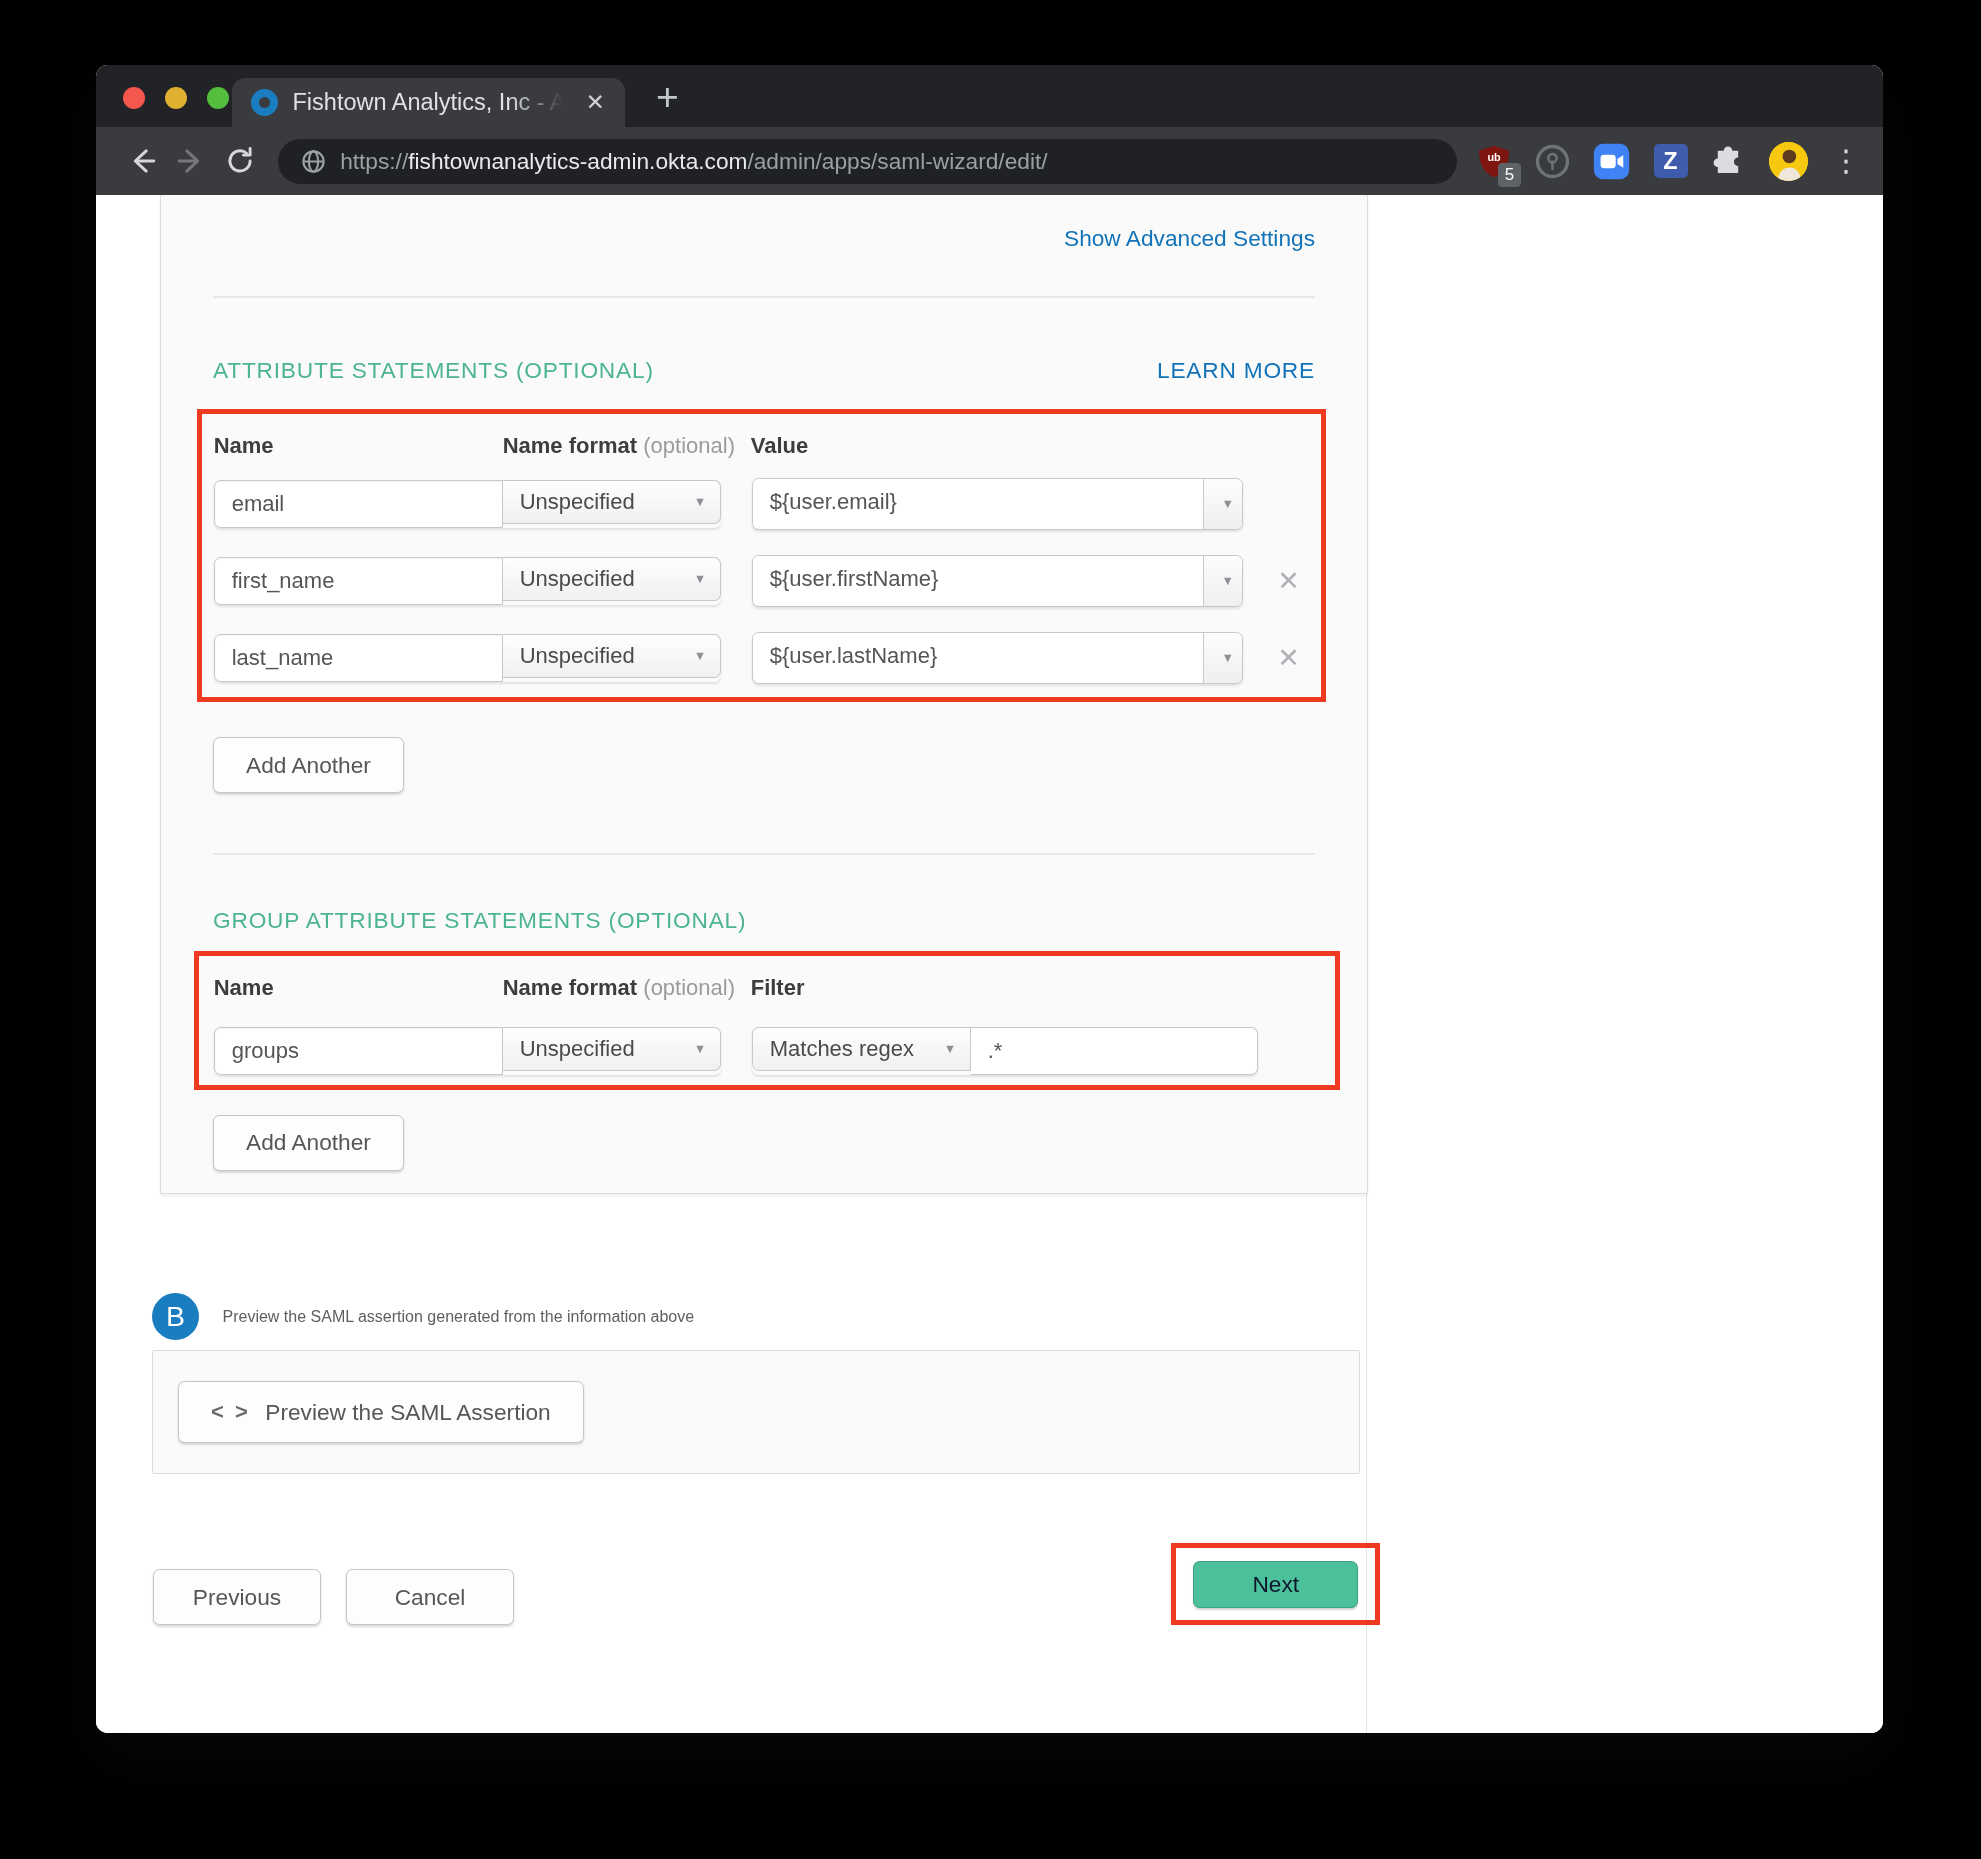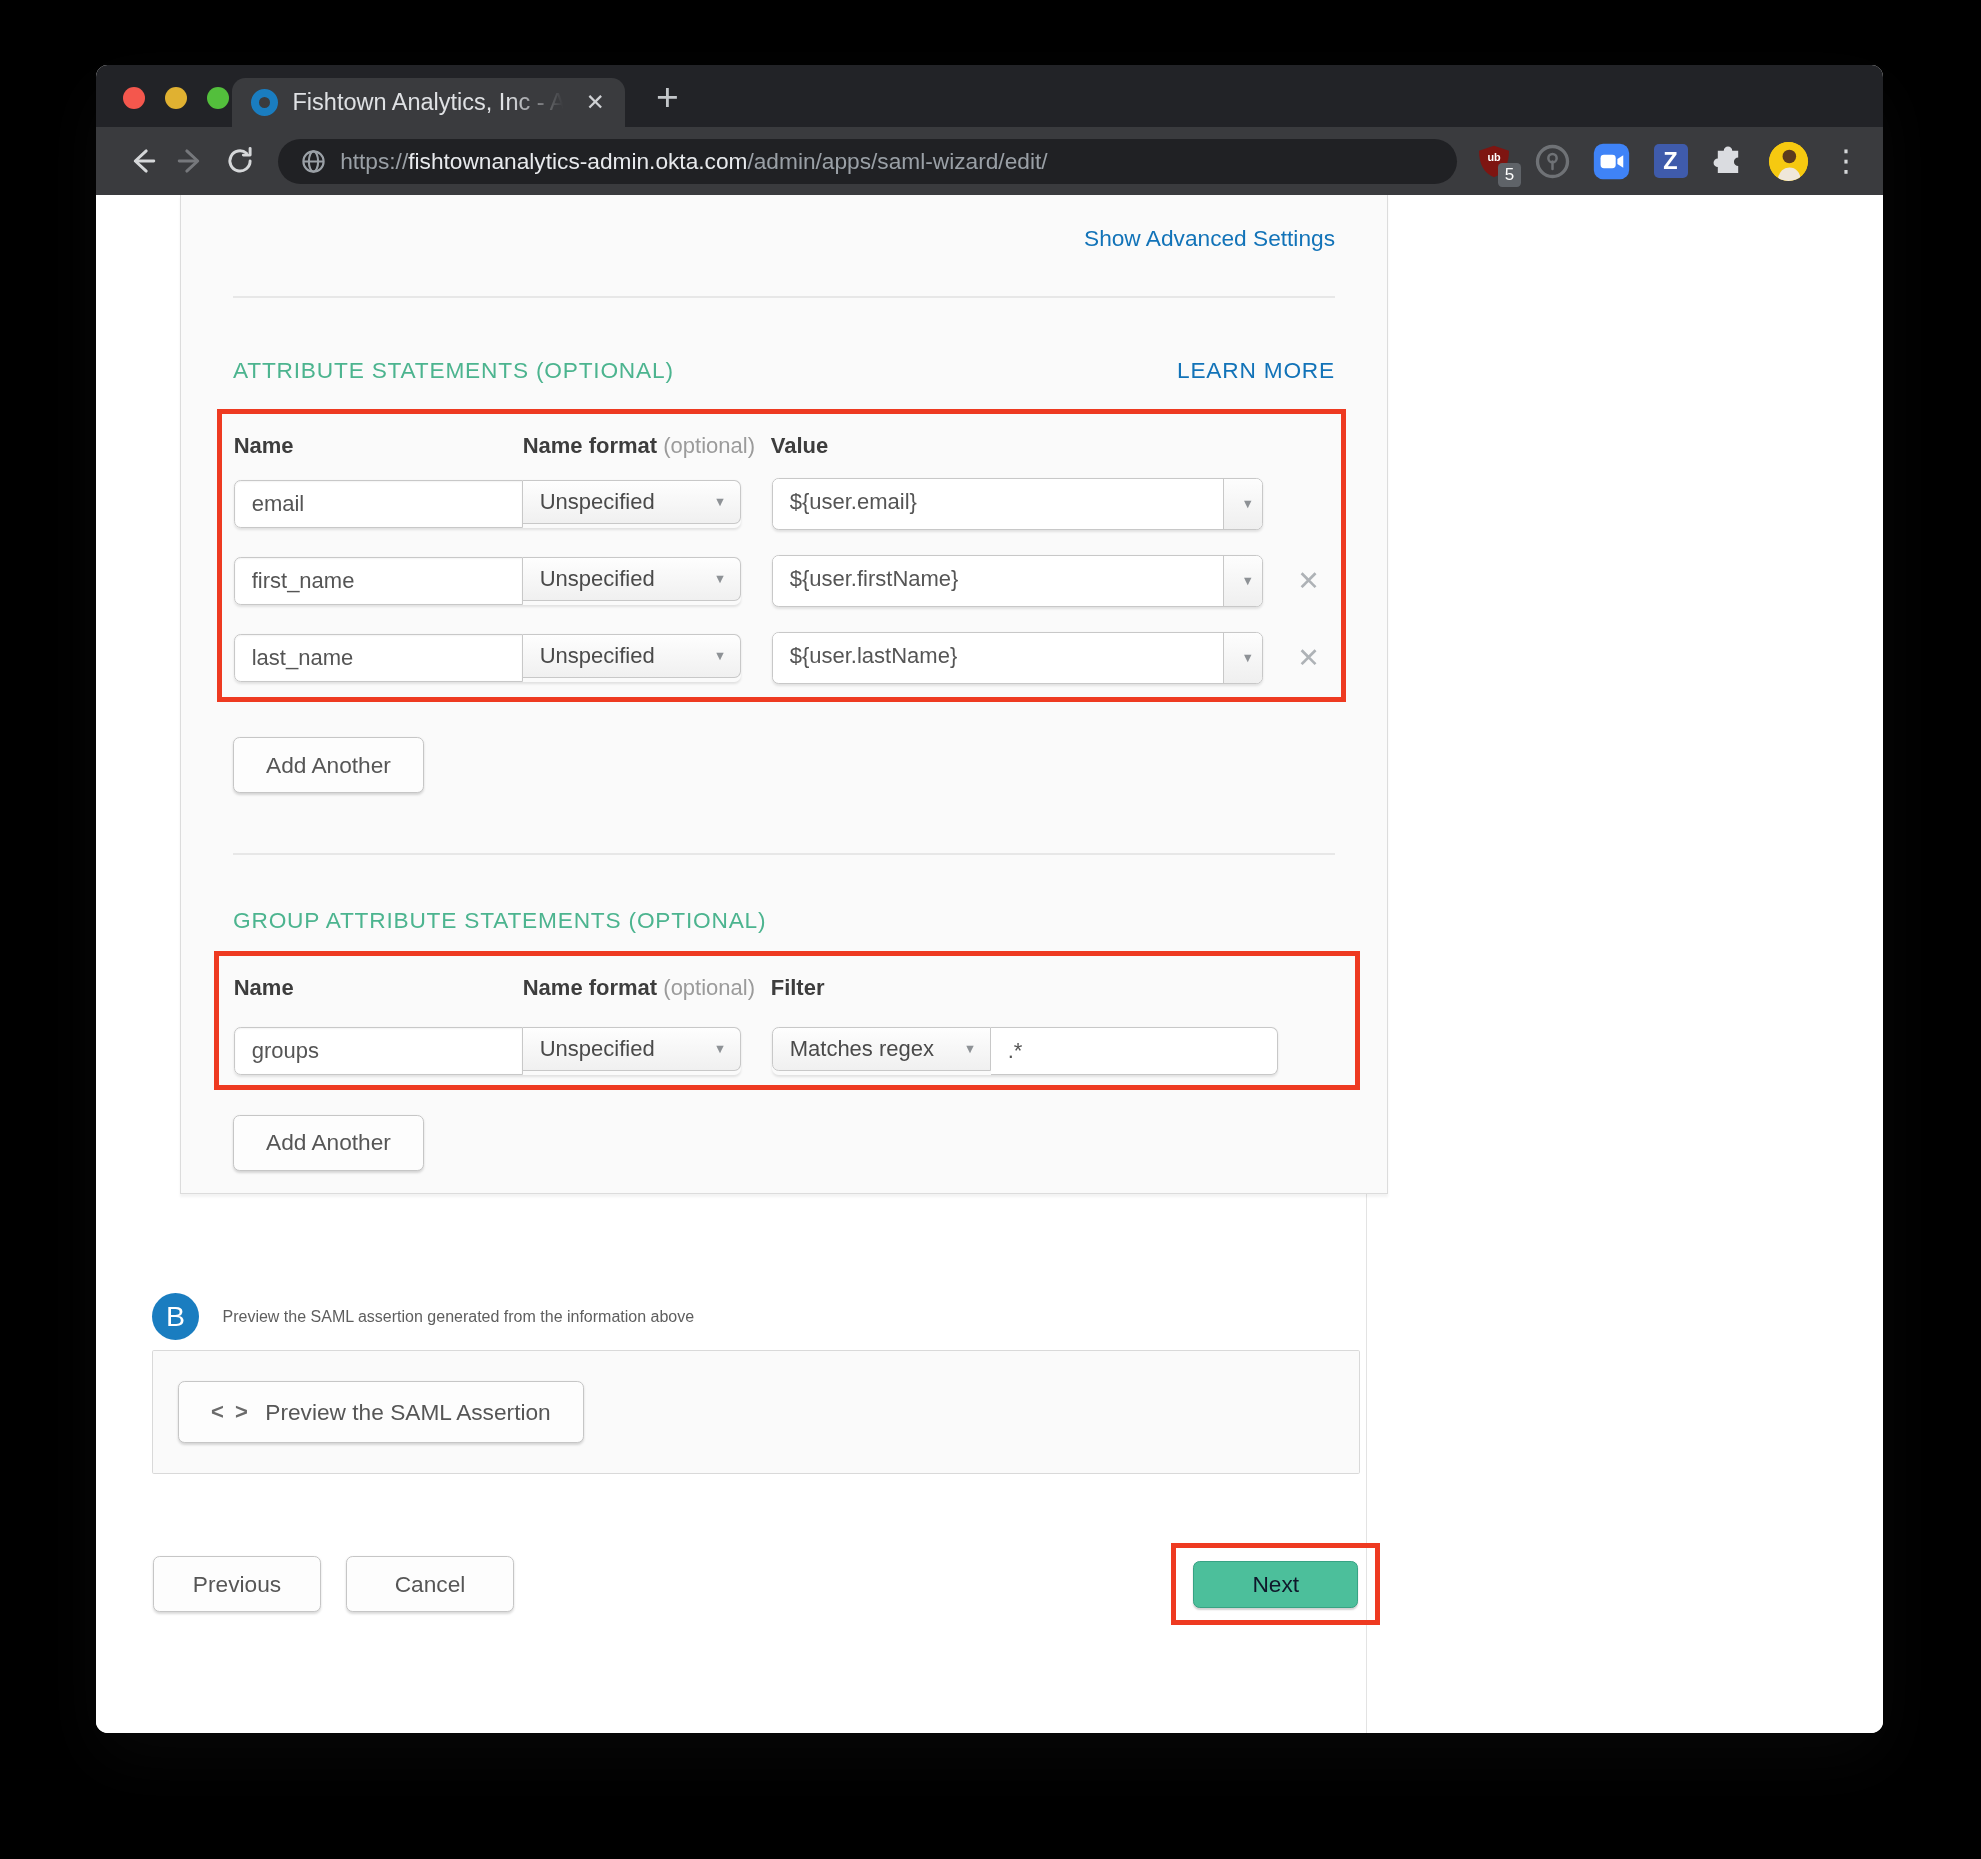--- a/index.html
+++ b/index.html
@@ -36,21 +36,21 @@
     padding:1.7px 6.7px;border-radius:4.2px;line-height:1.2;}
   .zsq{width:34px;height:34px;background:#3f5bab;border-radius:5px;color:#fff;font-weight:700;
     font-size:23.5px;display:flex;align-items:center;justify-content:center;}
   .avatar{width:39px;height:39px;border-radius:50%;background:#f6c910;overflow:hidden;display:block;}
   .menu-dots{color:#d5d7d9;font-size:30px;line-height:0.6;}
 
   
   .pagearea{height:calc(100% - 130px);background:#fff;overflow:hidden;}
   .content-col{width:1271px;height:100%;border-right:0.8px solid #e3e3e3;}
 
-  .panel-a{margin-left:84px;width:1208px;height:999px;background:#fafafa;border:0.8px solid #dcdcdc;
+  .panel-a{margin-left:64px;width:1208px;height:999px;background:#fafafa;border:0.8px solid #dcdcdc;
     border-top:none;padding:30px 52px 1px;box-shadow:0 2.5px 2.5px rgba(0,0,0,.05);overflow:hidden;}
   .adv-row{text-align:right;height:27px;}
   a.blue-link{color:#1273b8;font-size:22.7px;text-decoration:none;}
   hr.div{border:none;border-top:2.5px solid #e7e7e7;margin:44px 0 0;}
   .sec-head{margin-top:59px;display:flex;justify-content:space-between;align-items:baseline;height:27px;}
   h2.green{font-size:22.7px;color:#4cb48f;font-weight:400;letter-spacing:0.8px;margin:0;}
   .learn{font-size:20px;letter-spacing:0.8px;}
 
   .redbox{border:5px solid #ee3a21;}
   .redbox-1{margin:25px 0 0 -16px;width:1129px;padding:18.5px 0 13.4px 11.7px;}
@@ -95,21 +95,21 @@
   .b-badge{width:47px;height:47px;border-radius:50%;background:#1a7dc0;color:#fff;font-size:28.5px;
     display:flex;align-items:center;justify-content:center;}
   .b-label{font-size:16px;color:#5e5e5e;}
 
   .preview-panel{margin:10px 0 0 56px;width:1208px;border:0.8px solid #d9d9d9;background:#fafafa;border-radius:1.7px;}
   .preview-top{padding:30px 25px;}
   .preview-btn{height:62px;display:inline-flex;align-items:center;gap:15px;}
   .code-icon{font-size:22px;color:#6b6b6b;letter-spacing:2.5px;font-weight:700;}
   .preview-note{border-top:0.8px solid #dcdcdc;background:#ededed;padding:34px 25px;font-size:22px;color:#a5a5a5;}
 
-  .footer-row{margin:69px 0 0 57px;width:1208px;display:flex;align-items:center;}
+  .footer-row{margin:69px 0 0 57px;width:1208px;display:flex;align-items:flex-end;}
   .cancel{margin-left:25px;width:168px;}
   .prev{width:168px;}
   .next-annot{margin-left:auto;margin-right:-19.3px;border:5px solid #ee3a21;padding:12.6px 17px;}
   .next-btn{width:165px;height:47px;background:#4cbf9b;border:0.8px solid #37a384;border-radius:6.7px;
     color:#0f172a;font-size:22.7px;box-shadow:0 1.7px 1.7px rgba(0,0,0,.18);font-family:inherit;}
 </style>
 </head>
 <body>
 
 <div class="window">

